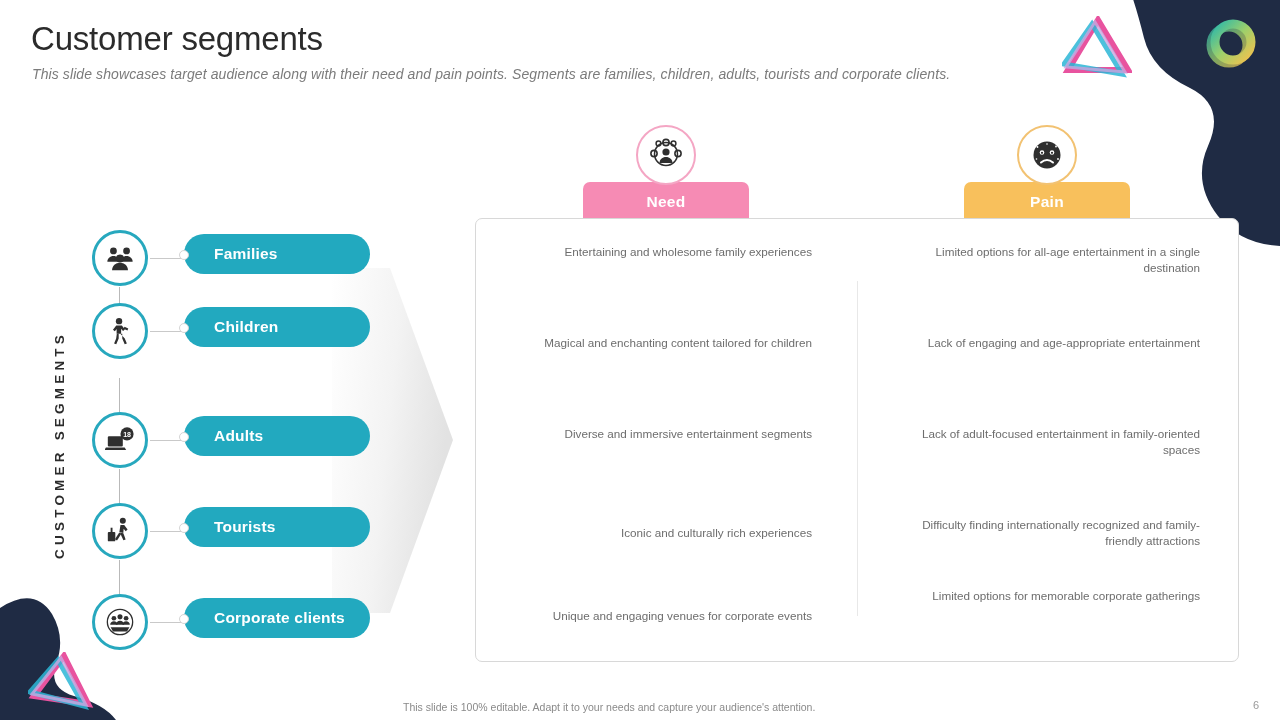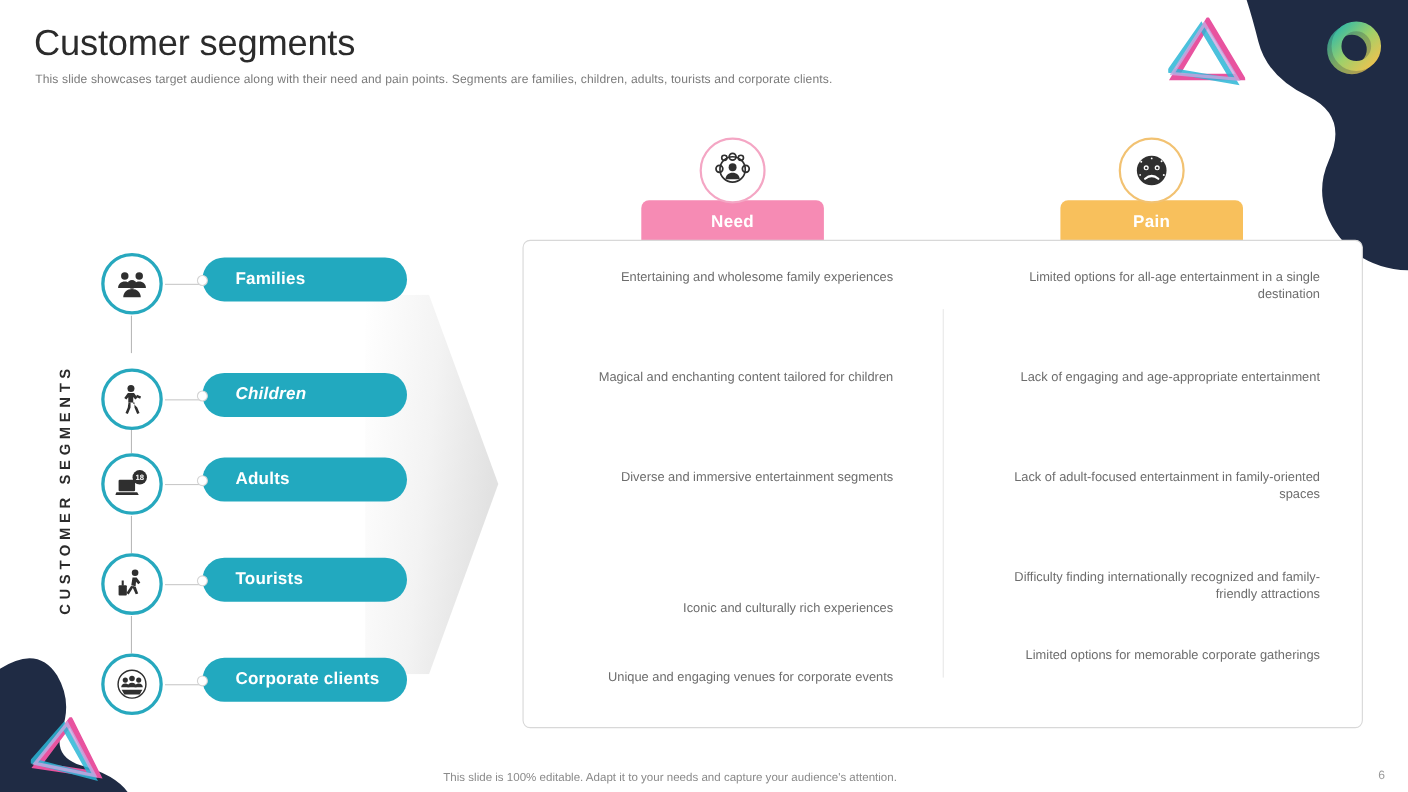--- a/index.html
+++ b/index.html
@@ -25,21 +25,21 @@
   #deco-tri-bottom { bottom: 10px; left: 28px; width: 66px; height: 58px; }
 
   
   #page-title {
     position: absolute; left: 31px; top: 20px;
     font-size: 33px; font-weight: 400; color: #2b2b2b;
     letter-spacing: -0.2px;
   }
   #page-subtitle {
     position: absolute; left: 32px; top: 66px;
-    font-size: 11px; color: #7b7b7b; letter-spacing: 0.1px;
+    font-size: 14px; color: #7b7b7b; letter-spacing: 0.1px; font-style: italic;
   }
 
   
   #axis-label {
     position: absolute; left: 44px; top: 300px;
     width: 30px; height: 290px;
     display: flex; align-items: center; justify-content: center;
   }
   #axis-label span {
     writing-mode: vertical-rl; transform: rotate(180deg);
@@ -214,21 +214,21 @@
           <path d="M7.5 29c0-4.7 3.8-8 8.5-8s8.5 3.3 8.5 8z"></path>
         </svg>
       </div>
       <div class="seg-connector"></div>
       <div class="seg-pill">
         <span>Families</span>
       </div>
       <div class="seg-pill-notch"></div>
     </div>
 
-    <div class="seg-row" style="top:105px;font-style:italic;">
+    <div class="seg-row" style="top:73px;">
       <div class="seg-icon">
         <svg viewBox="0 0 32 32" fill="#2f2f2f">
           <circle cx="15" cy="5.5" r="3.4"></circle>
           <path d="M12 10h6l3.2 4.5-2 1.6-2-2.4V19h-4.8v-5.1l-1.9 2.4-2-1.6z"></path>
           <path d="M12.6 19h2v5l-2.6 6.2-2.3-1 2.2-5.2z"></path>
           <path d="M16.4 19h2v5l2.6 6.2 2.3-1-2.2-5.2z"></path>
           <path d="M20.8 11.5l4 1.7-0.9 2.2-4.1-1.7z"></path>
         </svg>
       </div>
       <div class="seg-connector"></div>
@@ -331,21 +331,21 @@
     </svg>
   </div>
 
   <div id="matrix-panel">
     <div id="matrix-divider"></div>
   </div>
 
   <div class="cell col-need-cell" style="top:244px;">Entertaining and wholesome family experiences</div>
   <div class="cell col-need-cell" style="top:335px;">Magical and enchanting content tailored for children</div>
   <div class="cell col-need-cell" style="top:426px;">Diverse and immersive entertainment segments</div>
-  <div class="cell col-need-cell" style="top:525px;margin-top:20px;">Iconic and culturally rich experiences</div>
+  <div class="cell col-need-cell" style="top:525px;">Iconic and culturally rich experiences</div>
   <div class="cell col-need-cell" style="top:608px;">Unique and engaging venues for corporate events</div>
 
   <div class="cell col-pain-cell" style="top:244px;">Limited options for all-age entertainment in a single destination</div>
   <div class="cell col-pain-cell" style="top:335px;">Lack of engaging and age-appropriate entertainment</div>
   <div class="cell col-pain-cell" style="top:517px;">Difficulty finding internationally recognized and family-friendly attractions</div>
   <div class="cell col-pain-cell" style="top:426px;">Lack of adult-focused entertainment in family-oriented spaces</div>
   <div class="cell col-pain-cell" style="top:588px;">Limited options for memorable corporate gatherings</div>
 
   <div id="footer-note">This slide is 100% editable. Adapt it to your needs and capture your audience's attention.</div>
   <div id="page-number">6</div>

